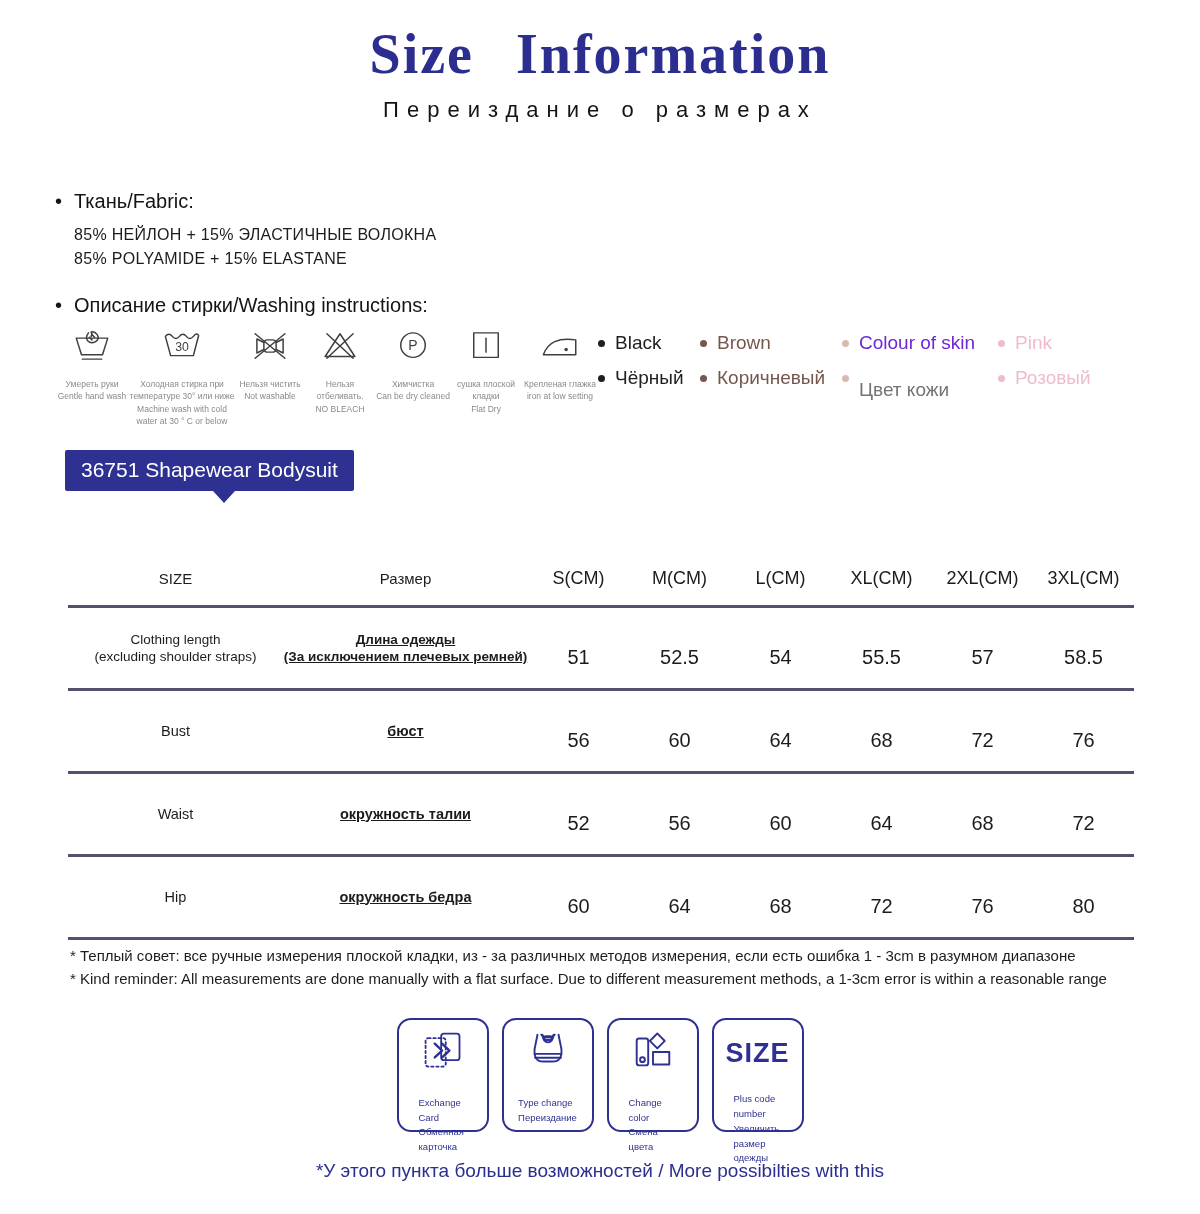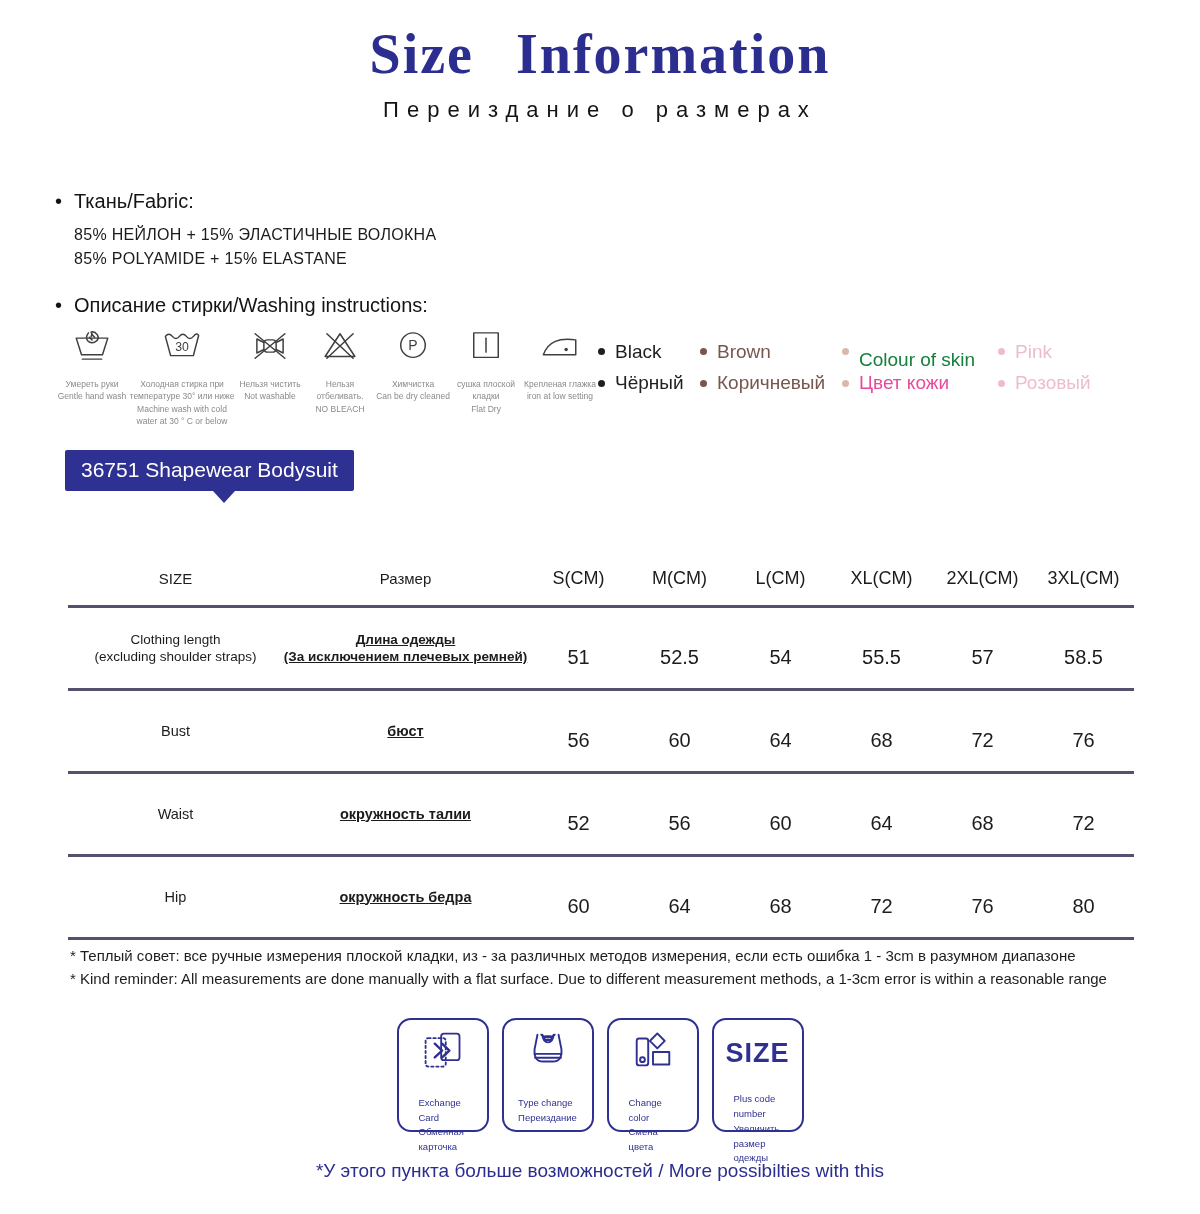--- a/index.html
+++ b/index.html
@@ -165,37 +165,37 @@
     <div class="color-cell">
       <span class="color-dot" style="background-color: rgb(31, 31, 31);"></span>
       <span style="color: rgb(31, 31, 31);">Black</span>
     </div>
     <div class="color-cell">
       <span class="color-dot" style="background-color: rgb(118, 87, 77);"></span>
       <span style="color: rgb(118, 87, 77);">Brown</span>
     </div>
     <div class="color-cell">
       <span class="color-dot" style="background-color: rgb(217, 185, 174);"></span>
-      <span style="color: #15803d; margin-top: 17px;">Colour of skin</span>
+      <span style="color: #6d28d9;">Colour of skin</span>
     </div>
     <div class="color-cell">
       <span class="color-dot" style="background-color: rgb(237, 189, 202);"></span>
       <span style="color: rgb(237, 189, 202);">Pink</span>
     </div>
     <div class="color-cell">
       <span class="color-dot" style="background-color: rgb(31, 31, 31);"></span>
       <span style="color: rgb(31, 31, 31);">Чёрный</span>
     </div>
     <div class="color-cell">
       <span class="color-dot" style="background-color: rgb(118, 87, 77);"></span>
       <span style="color: rgb(118, 87, 77);">Коричневый</span>
     </div>
     <div class="color-cell">
       <span class="color-dot" style="background-color: rgb(217, 185, 174);"></span>
-      <span style="color: #ec4899;">Цвет кожи</span>
+      <span style="color: #737373; margin-top: 24px;">Цвет кожи</span>
     </div>
     <div class="color-cell">
       <span class="color-dot" style="background-color: rgb(237, 189, 202);"></span>
       <span style="color: rgb(237, 189, 202);">Розовый</span>
     </div>
   </div>
 
   <div class="abs badge">
     <span>36751 Shapewear Bodysuit</span>
     <div class="badge-pointer"></div>

